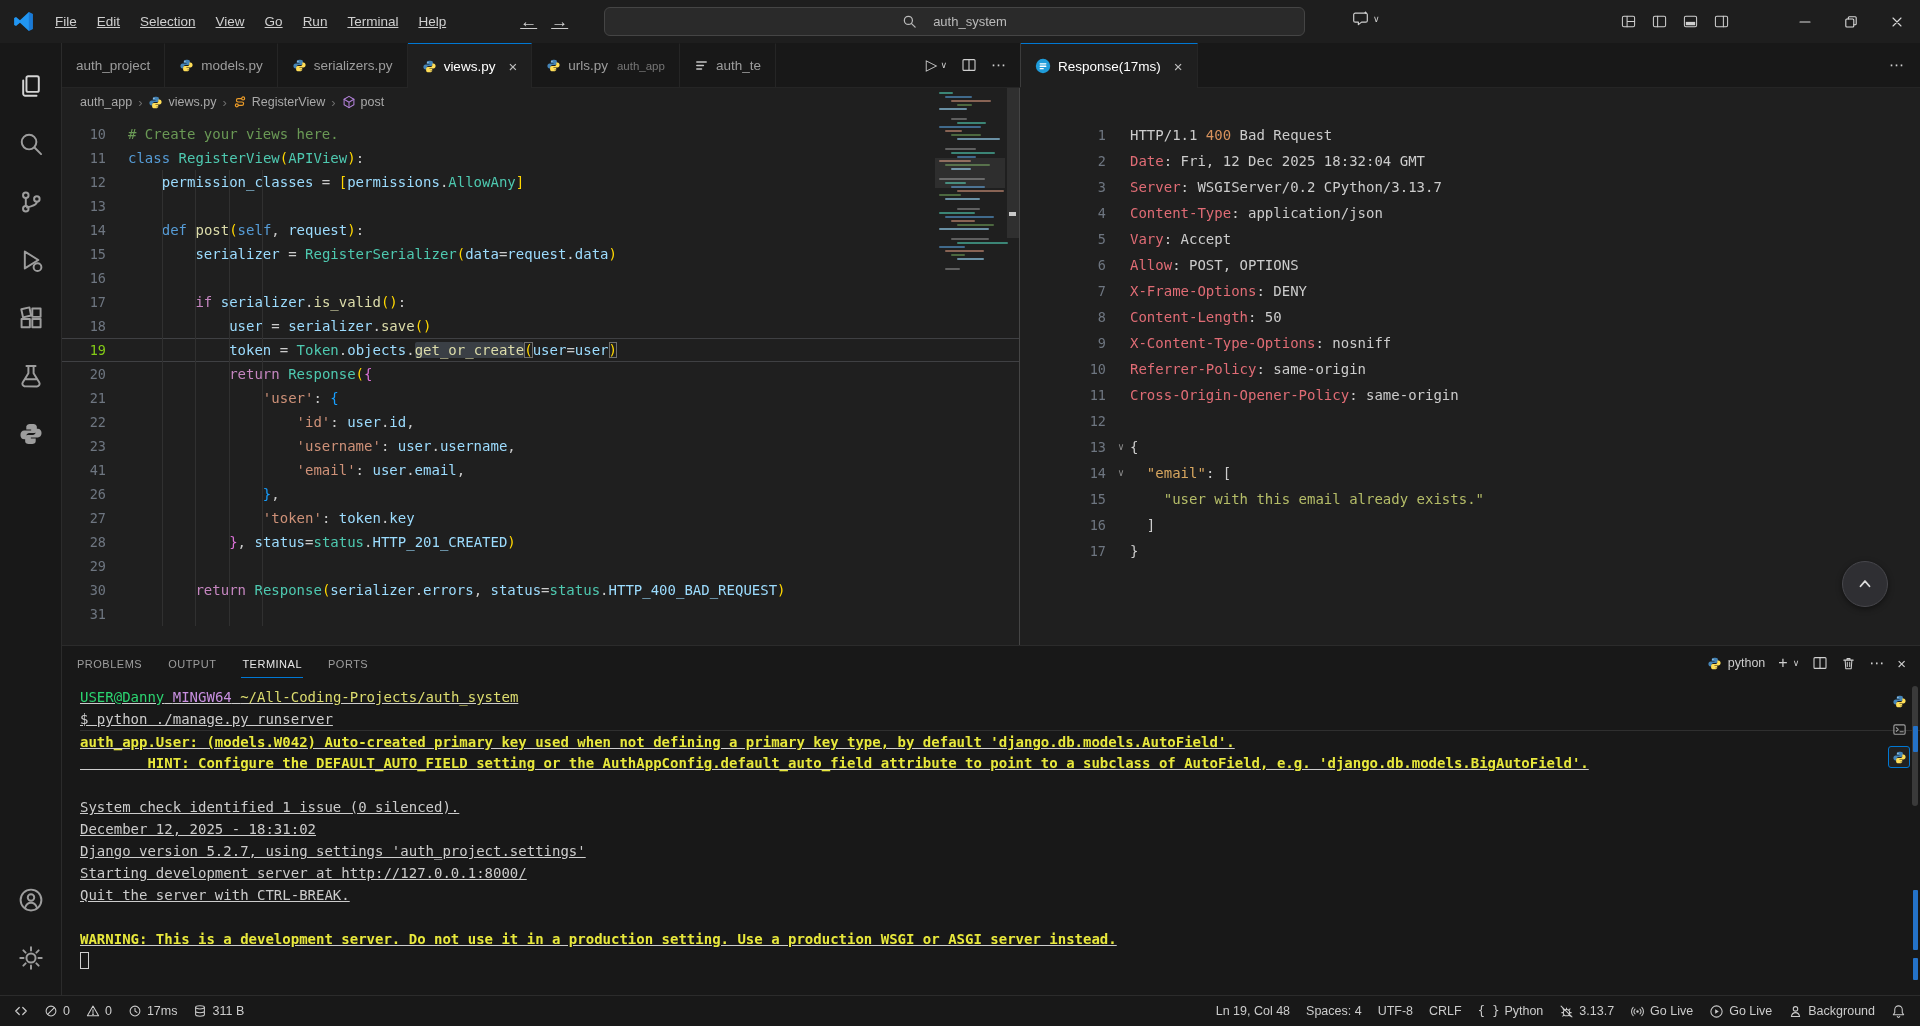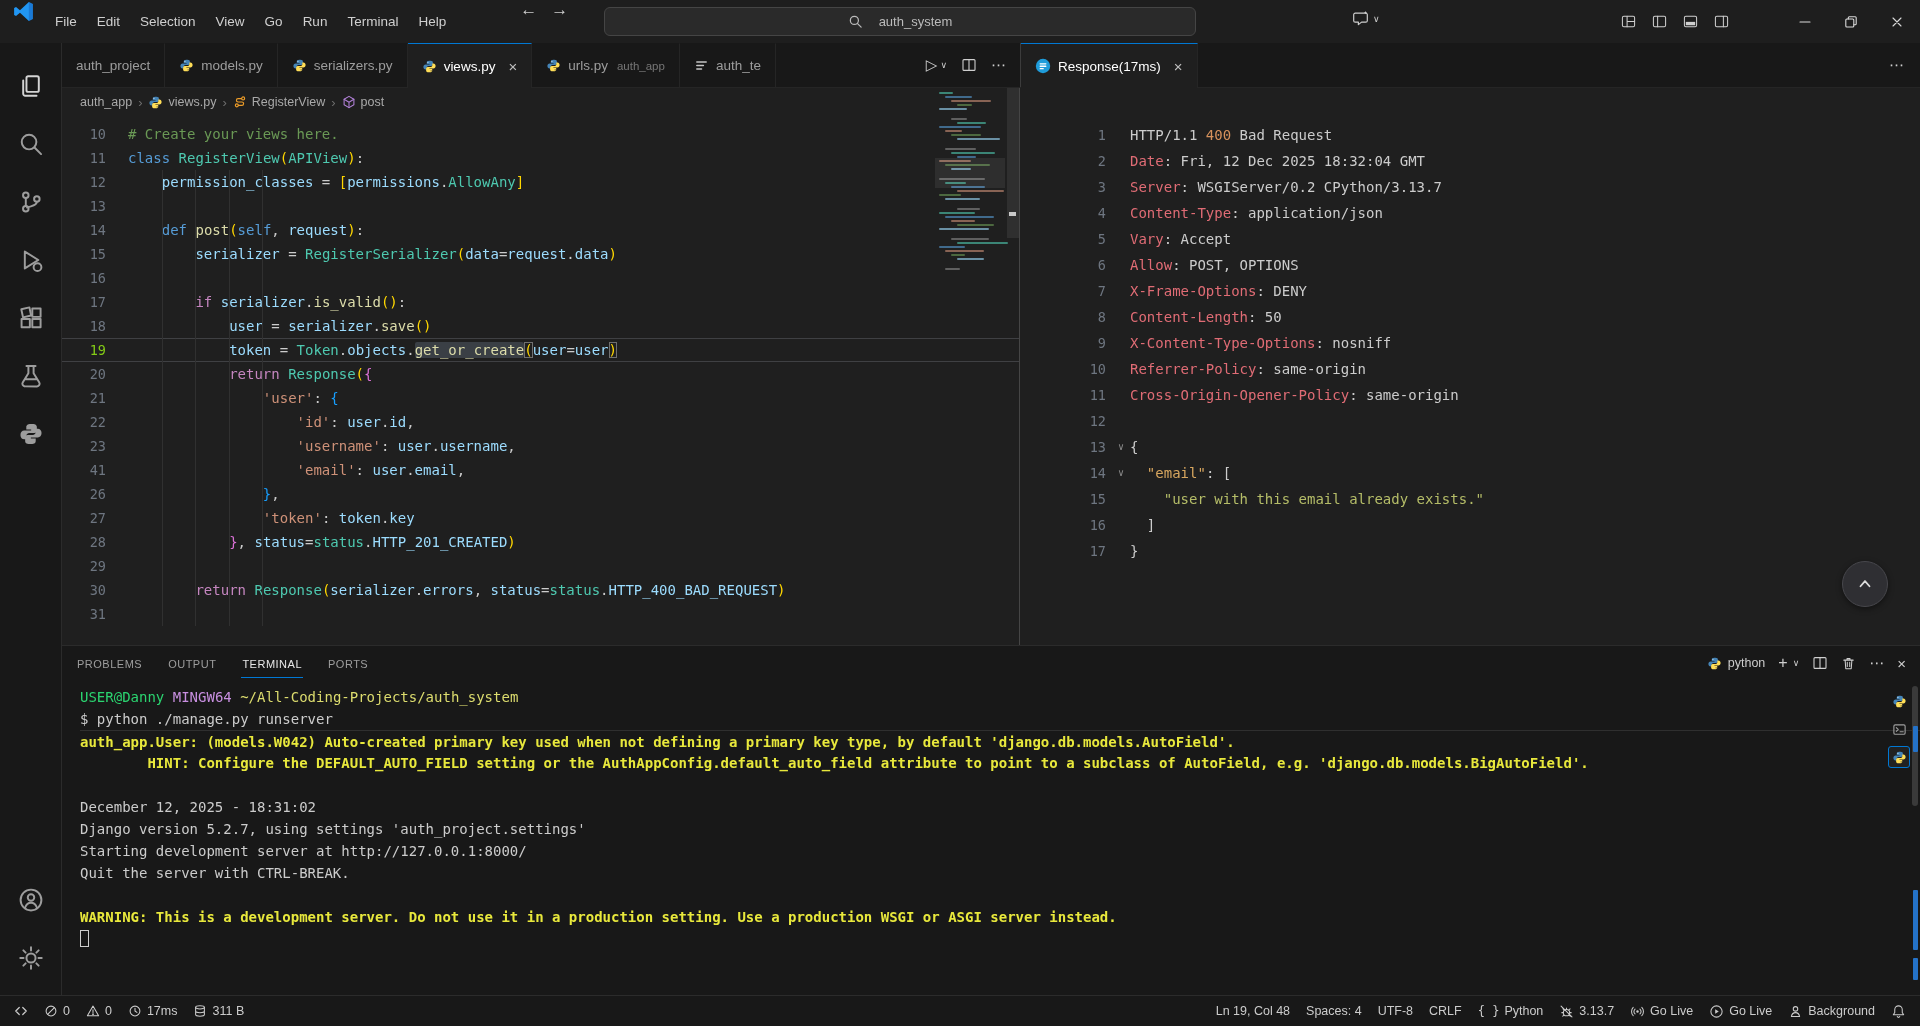--- a/index.html
+++ b/index.html
@@ -1,26 +1,26 @@
 <!DOCTYPE html>
 <html style="--tk-cm: #6A9955; --tk-kw: #569CD6; --tk-ct: #C586C0; --tk-cl: #4EC9B0; --tk-fn: #DCDCAA; --tk-vr: #9CDCFE; --tk-st: #CE9178; --tk-tx: #CCCCCC; --tk-b1: #FFD700; --tk-b2: #DA70D6; --tk-b3: #179FFF; --tk-hd: #E06C75; --tk-or: #D7925C; --tk-ky: #D7A65F; --tk-vs: #B5BD68; --tk-hl: #DCDCAA; --tk-bm: #FFD700; --tc-d: #CCCCCC; --tc-green: #2BD470; --tc-magenta: #C88FE0; --tc-yellow: #DCDC6E; --tc-warn: #E8E83C;"><head>
 <meta charset="utf-8">
 <style>
   html,body{margin:0;padding:0;width:1920px;height:1026px;background:#1f1f1f;overflow:hidden;
     font-family:"Liberation Sans",sans-serif;color:#ccc;-webkit-font-smoothing:antialiased;}
   *{box-sizing:border-box;}
   svg{display:block;}
 
   
-  .titlebar{height:43px;background:#1e1e1e;display:flex;align-items:flex-start;position:relative;}
+  .titlebar{height:43px;background:#1e1e1e;display:flex;align-items:center;position:relative;text-decoration:underline;}
   .logo{margin:0 10px 0 12px;}
   .menus{display:flex;align-items:center;}
   .menu-item{padding:0 10px;font-size:13.5px;color:#cfcfcf;line-height:43px;cursor:default;}
   .nav-arrows{display:flex;align-items:center;gap:14px;margin-left:64px;color:#cfcfcf;font-size:17px;}
-  .searchbox{position:absolute;left:604px;top:7px;width:592px;height:29px;background:#2a2a2a;
+  .searchbox{position:absolute;left:604px;top:7px;width:701px;height:29px;background:#2a2a2a;
     border:1px solid #454545;border-radius:6px;display:flex;align-items:center;justify-content:center;
     gap:16px;color:#bbb;font-size:13px;}
   .copilot{position:absolute;left:1352px;top:10px;display:flex;align-items:center;gap:2px;color:#cfcfcf;}
   .layout-controls{position:absolute;left:1620px;top:0;height:43px;display:flex;align-items:center;gap:14px;color:#cfcfcf;}
   .win-controls{position:absolute;right:0;top:0;height:43px;display:flex;}
   .win-btn{width:46px;height:43px;display:flex;align-items:center;justify-content:center;color:#d9d9d9;}
 
   
   .main{display:flex;height:952px;justify-content:center;}
   .activitybar{width:62px;background:#181818;border-right:1px solid #2b2b2b;display:flex;flex-direction:column;align-items:center;padding-top:14px;}
@@ -73,21 +73,21 @@
     display:flex;align-items:center;justify-content:center;color:#ddd;}
 
   
   .panel{height:350px;background:#181818;border-top:1px solid #2b2b2b;position:relative;}
   .panel-header{height:34px;display:flex;align-items:center;padding:0 14px;}
   .panel-tab{font-size:11px;letter-spacing:.5px;color:#9d9d9d;margin-right:24px;padding:9px 1px 7px;border-bottom:1.5px solid transparent;}
   .panel-tab.active{color:#e7e7e7;border-bottom-color:#0078d4;}
   .panel-actions{margin-left:auto;display:flex;align-items:center;gap:13px;color:#cfcfcf;}
   .shell{display:flex;align-items:center;gap:6px;font-size:12.5px;color:#ccc;}
   .terminal{padding:6px 0 0 18px;font-family:"DejaVu Sans Mono",monospace;font-size:14px;}
-  .trow{height:22px;line-height:22px;white-space:pre;}
+  .trow{height:22px;line-height:22px;white-space:pre;text-decoration:underline;}
   .t-sep{border-top:1px solid #2f2f2f;}
   .t-bold{font-weight:bold;}
   .cursor{display:inline-block;width:9px;height:17px;border:1px solid #cfcfcf;vertical-align:-3px;}
   .term-strip{position:absolute;right:10px;top:44px;display:flex;flex-direction:column;gap:6px;align-items:center;}
   .term-strip .titem{width:22px;height:22px;display:flex;align-items:center;justify-content:center;border:1px solid transparent;border-radius:3px;color:#9d9d9d;}
   .term-strip .titem.selected{border-color:#0078d4;background:rgba(255,255,255,.04);}
   .term-scroll{position:absolute;right:0;top:34px;width:10px;height:316px;}
   .term-scroll .slider{position:absolute;top:6px;left:2px;width:6px;height:120px;background:#3a3a3a;border-radius:3px;}
   .term-scroll .mark{position:absolute;left:3px;width:5px;background:#2472c8;border-radius:1px;}
 
@@ -525,20 +525,21 @@
           <span style="font-size:15px">⋯</span>
           <span style="font-size:15px">×</span>
         </div>
       </div>
       <div class="terminal" id="term-lines">
           <div class="trow"><span class="tc-green">USER@Danny</span><span class="tc-d"> </span><span class="tc-magenta">MINGW64</span><span class="tc-d"> </span><span class="tc-yellow">~/All-Coding-Projects/auth_system</span></div>
           <div class="trow"><span class="tc-d">$ python ./manage.py runserver</span></div>
           <div class="trow t-sep"><span class="tc-warn t-bold">auth_app.User: (models.W042) Auto-created primary key used when not defining a primary key type, by default 'django.db.models.AutoField'.</span></div>
           <div class="trow"><span class="tc-warn t-bold">        HINT: Configure the DEFAULT_AUTO_FIELD setting or the AuthAppConfig.default_auto_field attribute to point to a subclass of AutoField, e.g. 'django.db.models.BigAutoField'.</span></div>
           <div class="trow"></div>
+          <div class="trow"><span class="tc-d">System check identified 1 issue (0 silenced).</span></div>
           <div class="trow"><span class="tc-d">December 12, 2025 - 18:31:02</span></div>
           <div class="trow"><span class="tc-d">Django version 5.2.7, using settings 'auth_project.settings'</span></div>
           <div class="trow"><span class="tc-d">Starting development server at http://127.0.0.1:8000/</span></div>
           <div class="trow"><span class="tc-d">Quit the server with CTRL-BREAK.</span></div>
           <div class="trow"></div>
           <div class="trow"><span class="tc-warn t-bold">WARNING: This is a development server. Do not use it in a production setting. Use a production WSGI or ASGI server instead.</span></div>
           <div class="trow"><span class="cursor"></span></div>
         </div>
       <div class="term-strip" id="term-strip">
           <div class="titem ">

